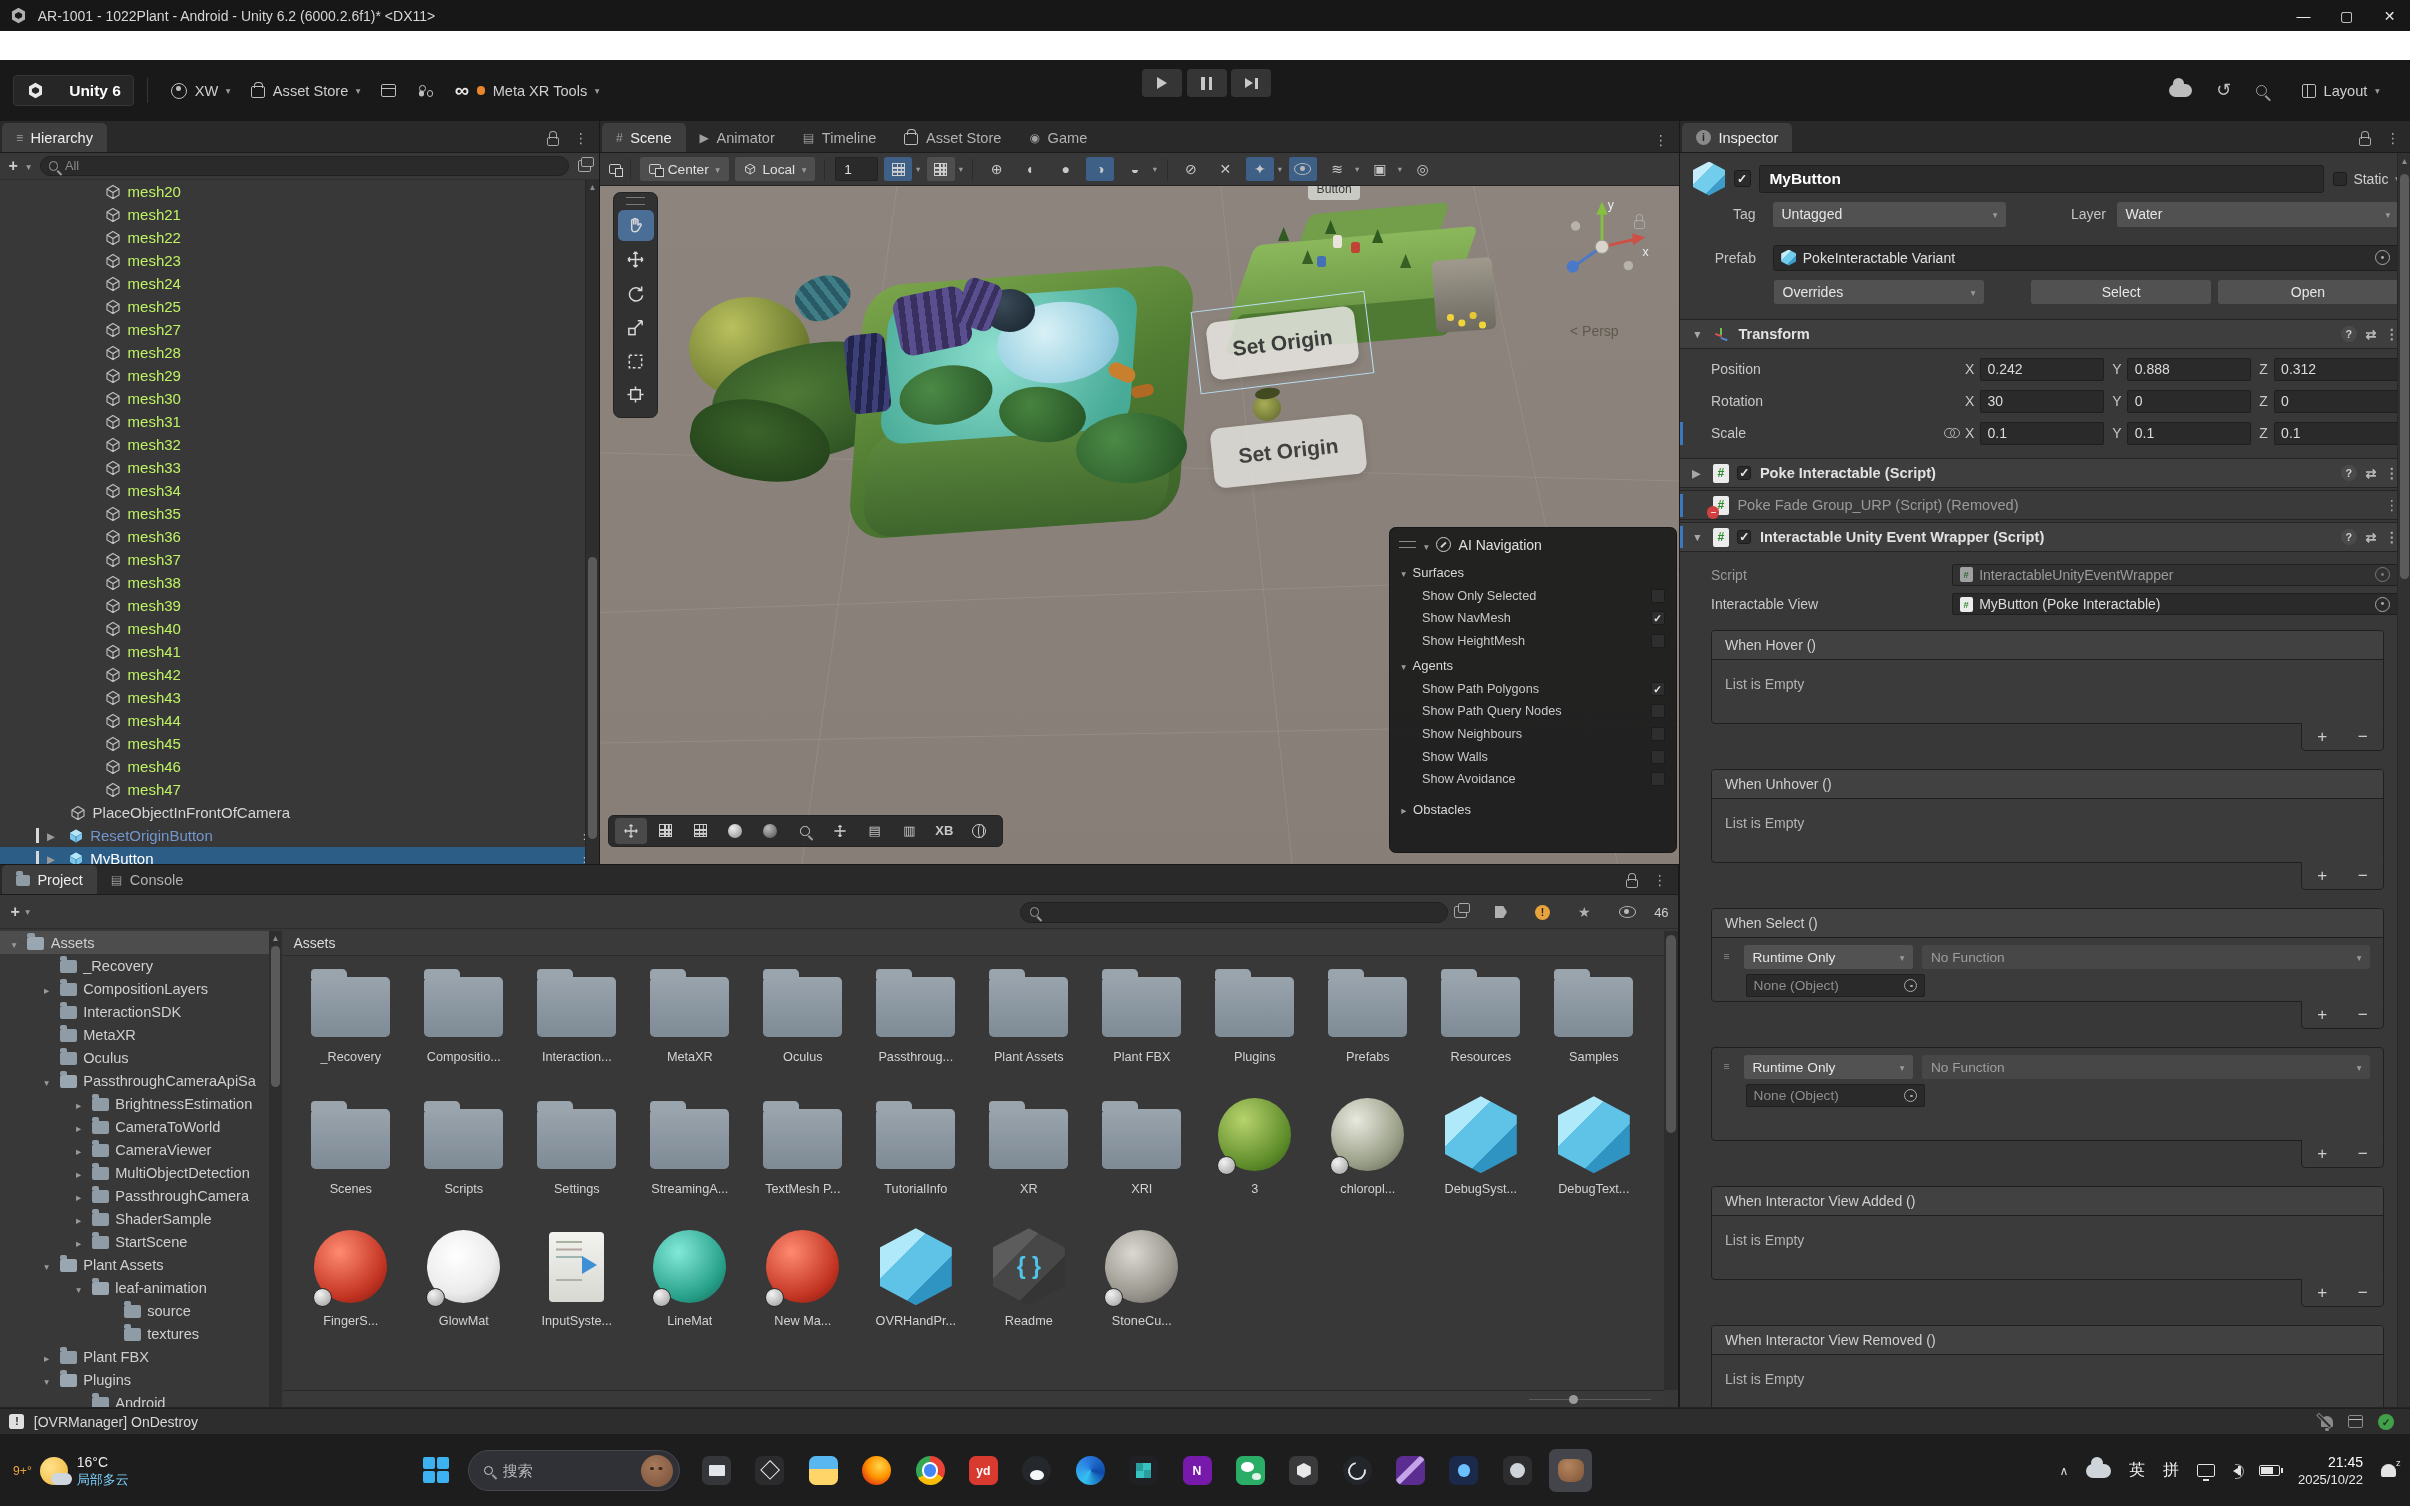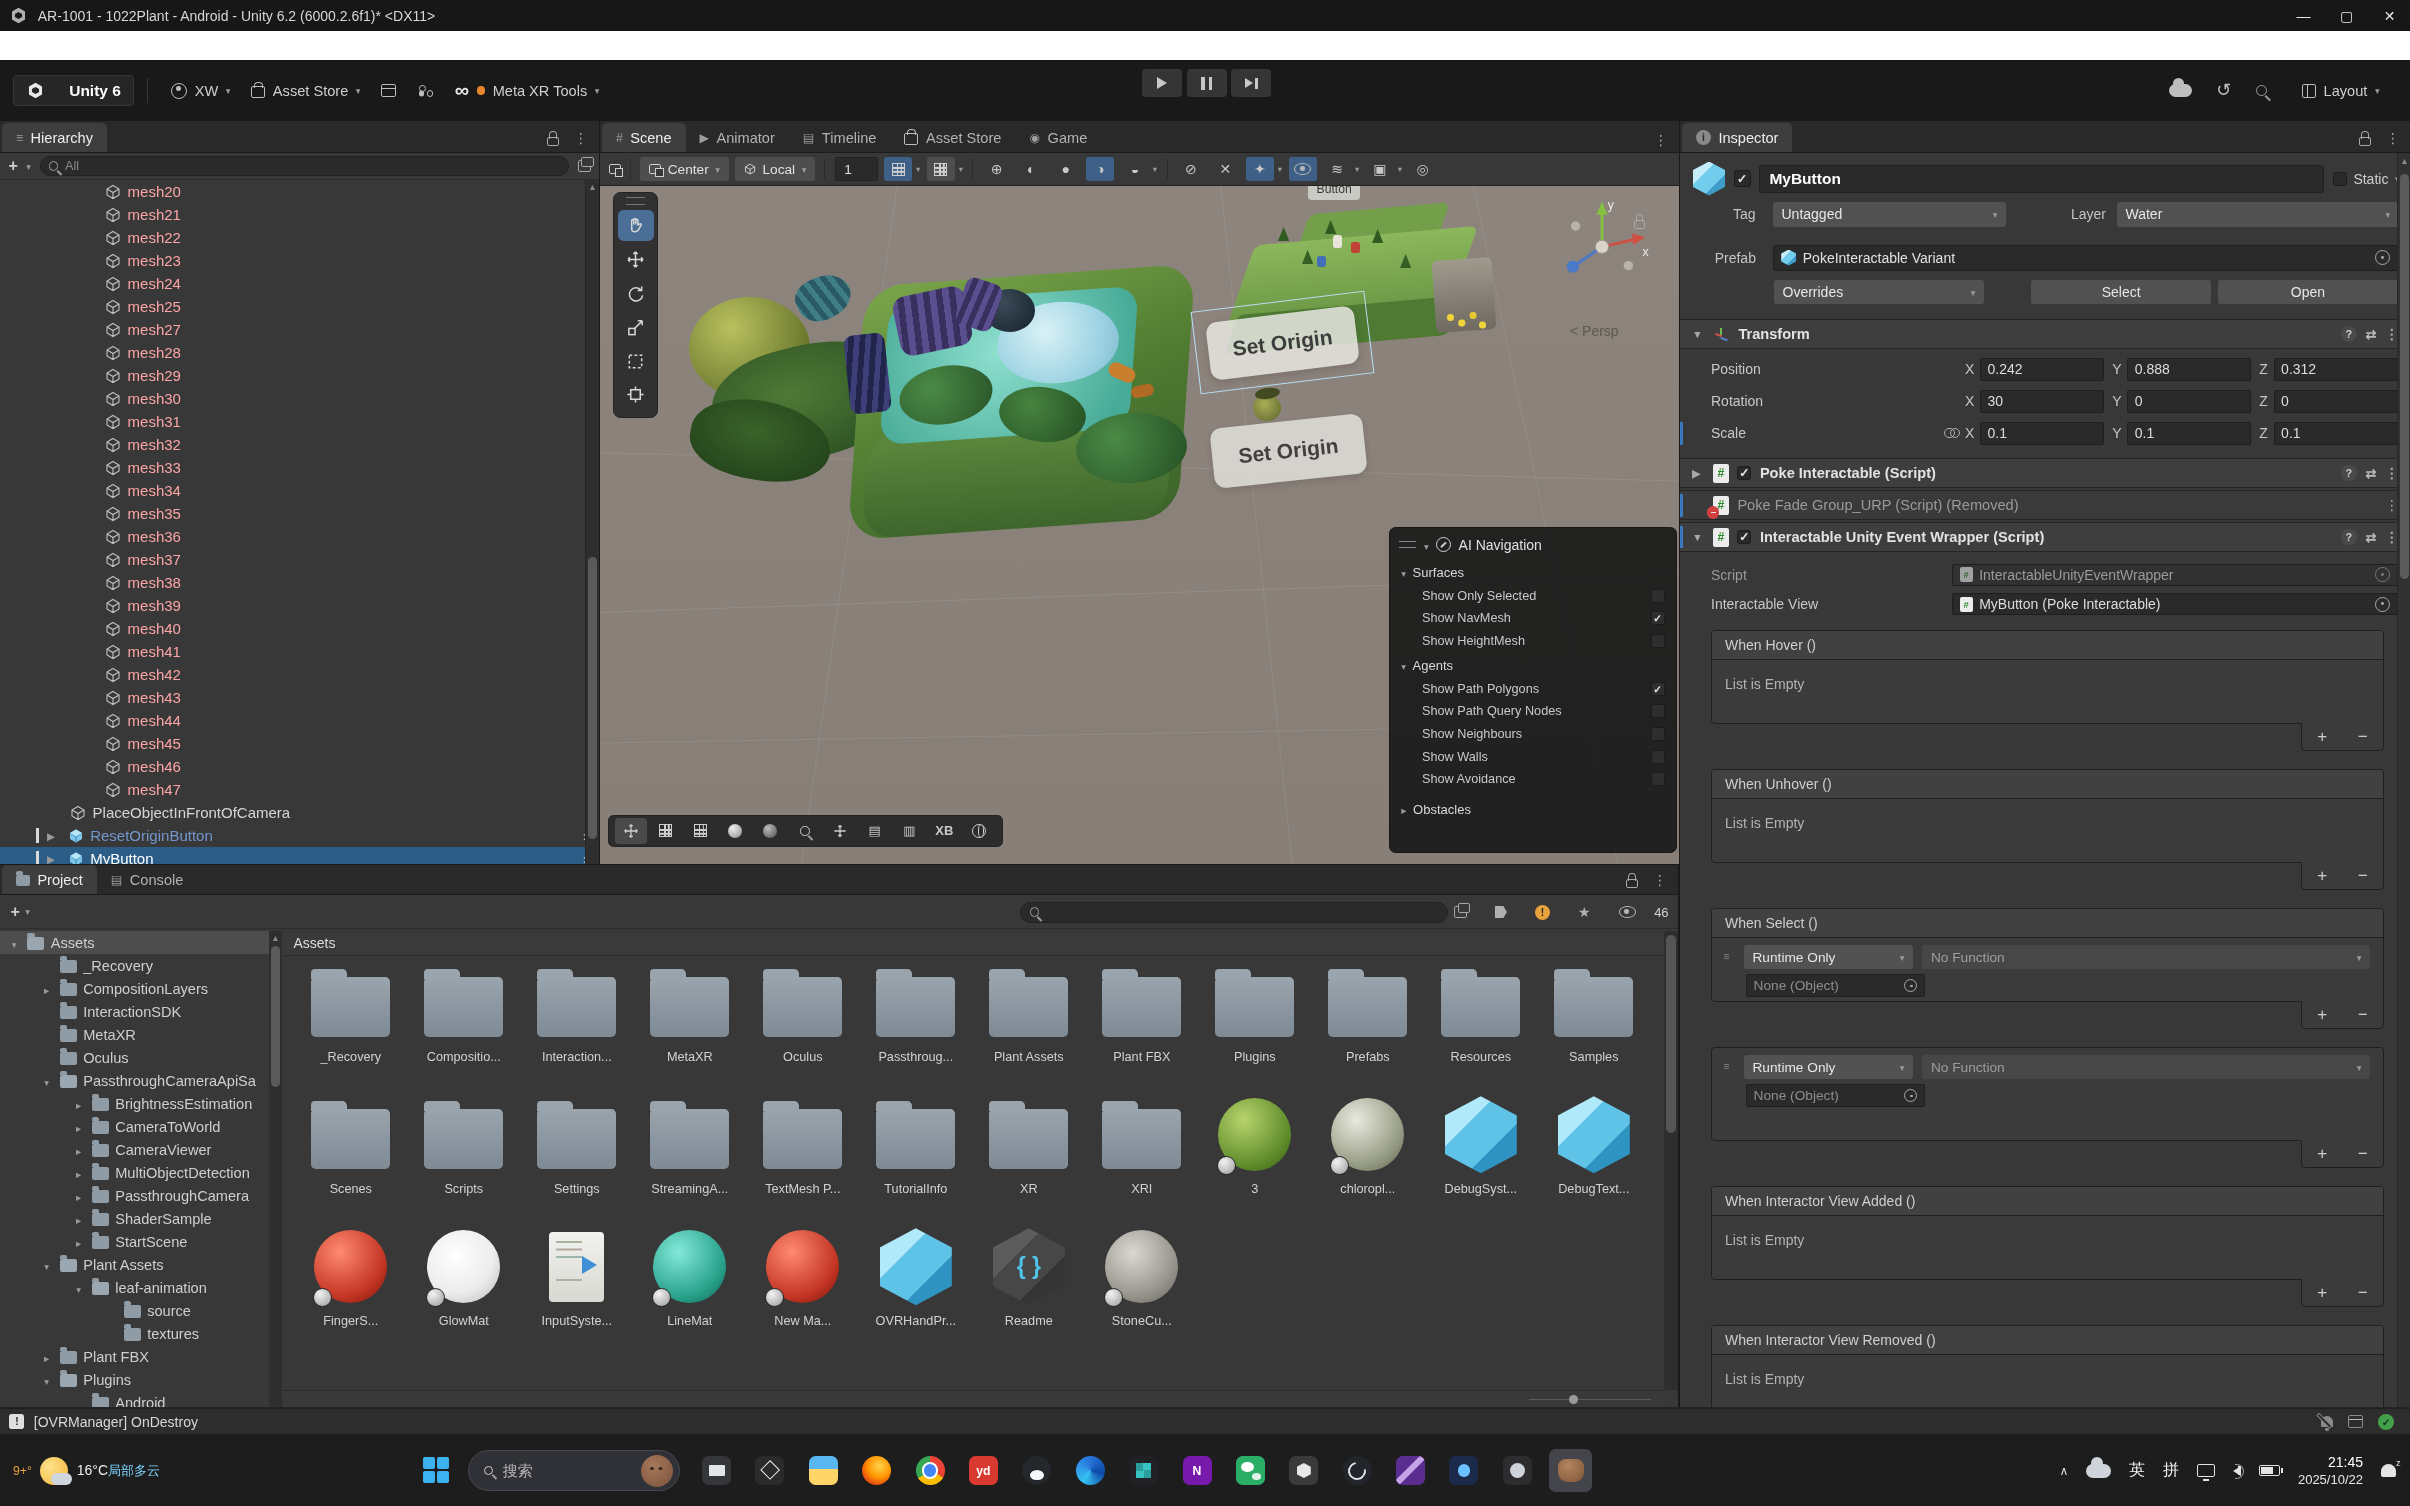--- a/index.html
+++ b/index.html
@@ -64,21 +64,21 @@
 .hier-tools{height:27px;display:flex;align-items:center;padding:0 8.5px;gap:8.5px;border-bottom:0.9px solid #2d2d2d;}
 .plus{color:#cfcfcf;font-size:16px;font-weight:bold;}
 .search-pill{flex:1;height:20px;background:#2a2a2a;border:0.9px solid #212121;border-radius:10.4px;display:flex;align-items:center;gap:6.6px;padding:0 8.5px;}
 .search-pill input{background:transparent;border:none;outline:none;color:#bdbdbd;font-size:12.7px;width:100%;}
 .search-pill input::placeholder{color:#8a8a8a;}
 .i-mag.sm{width:9.4px;height:9.4px;border-width:1.5px;}
 .i-mag.sm::after{left:7.5px;top:7.5px;width:5.6px;}
 .i-sq2{width:13px;height:11.3px;border:1.4px solid #a8a8a8;position:relative;border-radius:1.9px;}
 .i-sq2::after{content:"";position:absolute;left:2.8px;top:-4.7px;width:10.4px;height:8.5px;border:1.4px solid #a8a8a8;border-radius:1.9px;background:#383838;}
 #hlist{position:relative;height:684px;overflow:hidden;font-size:15px;}
-.hrow{height:23px;display:flex;align-items:center;gap:6.6px;padding-left:105px;color:#fca5a5;position:relative;}
+.hrow{height:23px;display:flex;align-items:center;gap:6.6px;padding-left:105px;color:#bef264;position:relative;}
 .hrow.go,.hrow.prefab{padding-left:47px;color:#7295cc;}
 .hrow.go{color:#d6d6d6;padding-left:70px;}
 .hrow.sel{background:#2c5d87;color:#fff;}
 .hrow .exp{display:none;width:14px;color:#9a9a9a;font-size:10.4px;}
 .hrow.prefab .exp{display:inline-block;}
 .hrow .oarr{display:none;margin-left:auto;margin-right:11.3px;color:#c4d6e8;font-size:14px;}
 .hrow.prefab .oarr{display:inline-block;}
 .hrow .mkr{display:none;position:absolute;left:36px;top:3.8px;width:2.8px;height:15px;background:#d8d8d8;}
 .hrow.mark .mkr{display:block;}
 .hrow .ic{width:16px;height:16px;flex:none;}
@@ -286,21 +286,21 @@
 .i-bell::after{content:"";position:absolute;left:3.8px;bottom:-3.8px;width:4.7px;height:2.8px;border-radius:50%;background:#8a8a8a;}
 .i-bell.mute::before{content:"";position:absolute;left:-1.9px;top:-1.9px;width:17px;height:1.9px;background:#2d2d2d;box-shadow:0 0 0 0.9px #8a8a8a;transform:rotate(45deg);transform-origin:0 0;}
 .ok-circ{width:16px;height:16px;border-radius:50%;background:#43a04a;color:#10321a;font-size:10.4px;font-weight:bold;display:flex;align-items:center;justify-content:center;}
 .ok-circ::after{content:"✓";}
 
 #taskbar{position:absolute;left:0;top:1434px;width:2411px;height:73px;background:#1d1d1e;display:flex;align-items:center;}
 .weather{display:flex;align-items:center;gap:8.5px;padding-left:13px;width:235px;}
 .w-badge{color:#e8a33d;font-size:12.2px;}
 .w-icn{width:28px;height:28px;border-radius:50%;background:radial-gradient(circle at 35% 35%,#ffe28a,#f0b43c);position:relative;}
 .w-icn::after{content:"";position:absolute;right:-3.8px;bottom:0;width:21px;height:11.3px;border-radius:7.5px;background:#cfd6dd;}
-.w-col{display:flex;flex-direction:row;line-height:17px;}
+.w-col{display:flex;flex-direction:column;line-height:17px;}
 .w-temp{color:#ececec;font-size:14px;}
 .w-desc{color:#7dd3fc;font-size:13px;}
 .tb-start{width:28px;height:28px;position:relative;margin-left:188px;flex:none;}
 .tb-start::before,.tb-start::after{content:"";position:absolute;width:12.2px;height:12.2px;background:#3db2f0;border-radius:1.9px;}
 .tb-start::before{left:0;top:0;box-shadow:14px 0 0 #3db2f0;}
 .tb-start::after{left:0;top:14px;box-shadow:14px 0 0 #3db2f0;}
 .tb-search{margin-left:17px;width:212px;height:41px;background:#2f3136;border:0.9px solid #46484d;border-radius:21px;display:flex;align-items:center;gap:9.4px;padding:0 5.6px 0 15px;flex:none;}
 .tb-search input{background:transparent;border:none;outline:none;color:#cfcfcf;font-size:15px;width:113px;}
 .tb-search input::placeholder{color:#b8b8b8;}
 .capy{margin-left:auto;width:32px;height:32px;border-radius:50%;background:radial-gradient(circle at 40% 35%,#a8795a,#77503a);position:relative;}

